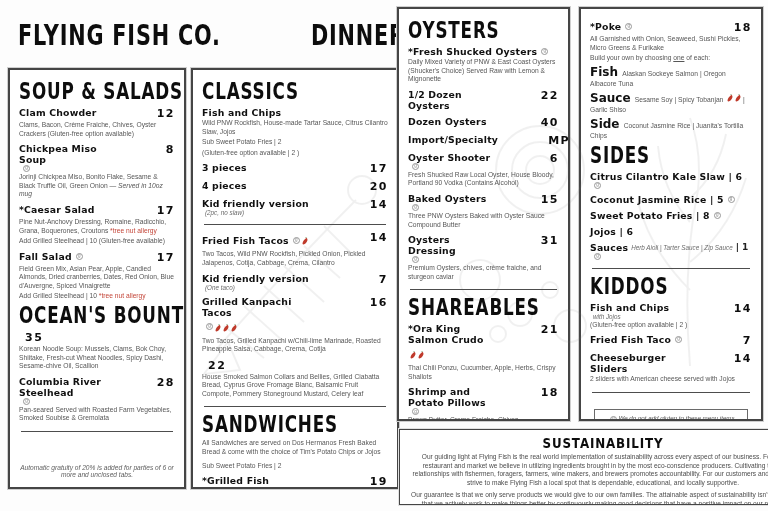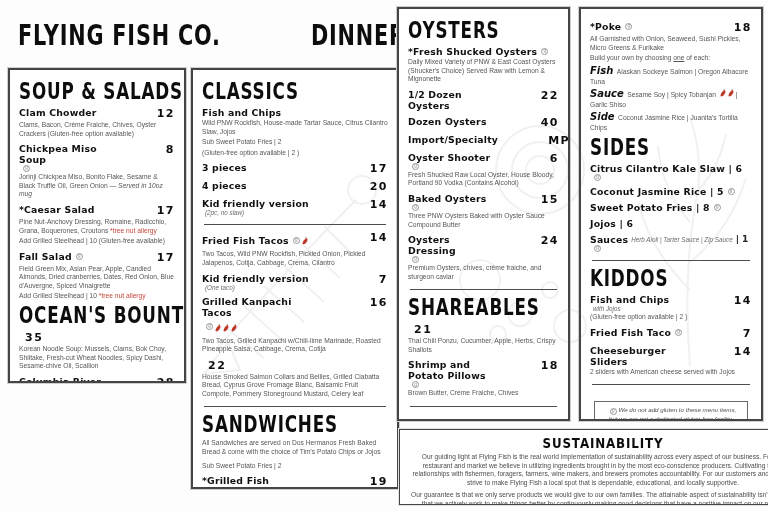--- a/index.html
+++ b/index.html
@@ -12,42 +12,42 @@
     font-family:"DejaVu Sans", sans-serif; font-weight:700; text-transform:uppercase;
     letter-spacing:1px; transform:scaleX(.8) scaleY(1.08); transform-origin:left center;
     white-space:nowrap; color:#0d0d0d;
   }
   #page-title { position:absolute; left:18px; top:20px; font-size:26px; display:flex; gap:40px; }
   .box {
     position:absolute; border:2px solid #454545; background:#fff;
     box-shadow:0 0 0 1px #cfcfcf; padding:7px 9px 6px 9px; overflow:hidden;
     display:flex; flex-direction:column;
   }
-  #box-left   { left:8px;   top:68px; width:178px; height:315px; }
+  #box-left   { left:8px;   top:68px; width:178px; height:421px; }
   #box-center { left:191px; top:68px; width:208px; height:421px; }
   #box-oysters{ left:397px; top:7px;  width:173px; height:414px; }
   #box-right  { left:579px; top:7px;  width:184px; height:414px; }
   #box-sustain{ left:399px; top:429px; width:408px; height:76px; border-width:1px;
                 box-shadow:0 0 0 1px #e2e2e2; padding:4px 10px; }
   .sections { position:relative; z-index:2; }
   .heading { font-size:21px; line-height:1.05; margin:3px 0 4px 0; }
   .item-row { display:flex; align-items:flex-start; margin:5px 0 1px 0; position:relative; z-index:2;gap:44px; }
   .item-left { flex:1; display:flex; align-items:center; flex-wrap:wrap; }
   .item-name { font-family:"DejaVu Sans", sans-serif; font-weight:800; font-size:9.3px;
                letter-spacing:.2px; color:#101010; }
   .item-suffix { font-size:6.3px; color:#6b6b6b; font-style:italic; margin-left:3px; }
   .item-tail { font-family:"DejaVu Sans", sans-serif; font-weight:800; font-size:9px; margin-left:3px; }
   .price { font-family:"DejaVu Sans", sans-serif; font-weight:800; font-size:11px;
            letter-spacing:1.5px; margin-left:6px; color:#0d0d0d; }
   .desc { font-size:6.7px; line-height:1.28; color:#565656; margin:1px 0 2px 0; position:relative; z-index:2; }
   .intro { margin:2px 0 5px 0; }
   .seg-r { color:#c4473a; }
   .seg-i { font-style:italic; }
   .seg-u { text-decoration:underline; }
-  .seg-b { font-family:"DejaVu Sans", sans-serif; font-weight:800; font-style:italic; font-size:10px; color:#111; }
+  .seg-b { font-family:"DejaVu Sans", sans-serif; font-weight:800; font-size:12px; color:#111; }
   .rule { border-top:1px solid #4d4d4d; margin:8px 2px 6px 2px; position:relative; z-index:2; }
   .gfi { display:inline-flex; align-items:center; justify-content:center; width:7px; height:7px;
          border:1px solid #979797; border-radius:50%; font-size:4.6px; color:#8a8a8a;
          margin-left:4px; flex:none; line-height:1; }
   .pep { width:6px; height:8px; margin-left:2px; flex:none; }
   .note { font-size:6.6px; font-style:italic; color:#5e5e5e; text-align:center; margin-top:26px; z-index:2; position:relative;}
   #surcharge-note { margin-top:10px; padding:0 6px; }
   .logos { margin-top:auto; display:flex; justify-content:space-between; align-items:flex-end;
            padding:4px 2px 2px 2px; position:relative; z-index:2; }
   #gf-note-box { border:1px solid #6a6a6a; margin:10px 4px 2px 4px; padding:4px 6px;
@@ -283,26 +283,37 @@
           <span class="gfi">g</span>
         </div>
         <span class="price">15</span>
       </div>
       <div class="desc"><span>Three PNW Oysters Baked with Oyster Sauce Compound Butter</span></div>
       <div class="item-row">
         <div class="item-left">
           <span class="item-name">Oysters Dressing</span>
           <span class="gfi">g</span>
         </div>
-        <span class="price">24</span>
+        <span class="price">31</span>
       </div>
       <div class="desc"><span>Premium Oysters, chives, crème fraiche, and sturgeon caviar</span></div>
       <div class="rule"></div>
       <div class="deco heading">SHAREABLES</div>
       <div class="item-row">
+        <div class="item-left">
+          <span class="item-name">*Ora King Salmon Crudo</span>
+          <span><svg class="pep" viewBox="0 0 12 16">
+              <path d="M7.2 1 C8.2 .4 9 1 9 2" stroke="#4a7c3a" stroke-width="1.2" fill="none"></path>
+              <path d="M9 2 C11 3 11.4 5.4 10.6 7.6 C9.4 11 6.2 14.6 3 15 C1 15.2 .6 13 1.6 10.4 C2.8 7.2 5.6 4 7.2 3.4 C7 2.4 7.6 1.6 9 2 Z" fill="#bf3a2b"></path>
+            </svg></span>
+          <span><svg class="pep" viewBox="0 0 12 16">
+              <path d="M7.2 1 C8.2 .4 9 1 9 2" stroke="#4a7c3a" stroke-width="1.2" fill="none"></path>
+              <path d="M9 2 C11 3 11.4 5.4 10.6 7.6 C9.4 11 6.2 14.6 3 15 C1 15.2 .6 13 1.6 10.4 C2.8 7.2 5.6 4 7.2 3.4 C7 2.4 7.6 1.6 9 2 Z" fill="#bf3a2b"></path>
+            </svg></span>
+        </div>
         <span class="price">21</span>
       </div>
       <div class="desc"><span>Thai Chili Ponzu, Cucumber, Apple, Herbs, Crispy Shallots</span></div>
       <div class="item-row">
         <div class="item-left">
           <span class="item-name">Shrimp and Potato Pillows</span>
           <span class="gfi">g</span>
         </div>
         <span class="price">18</span>
       </div>

